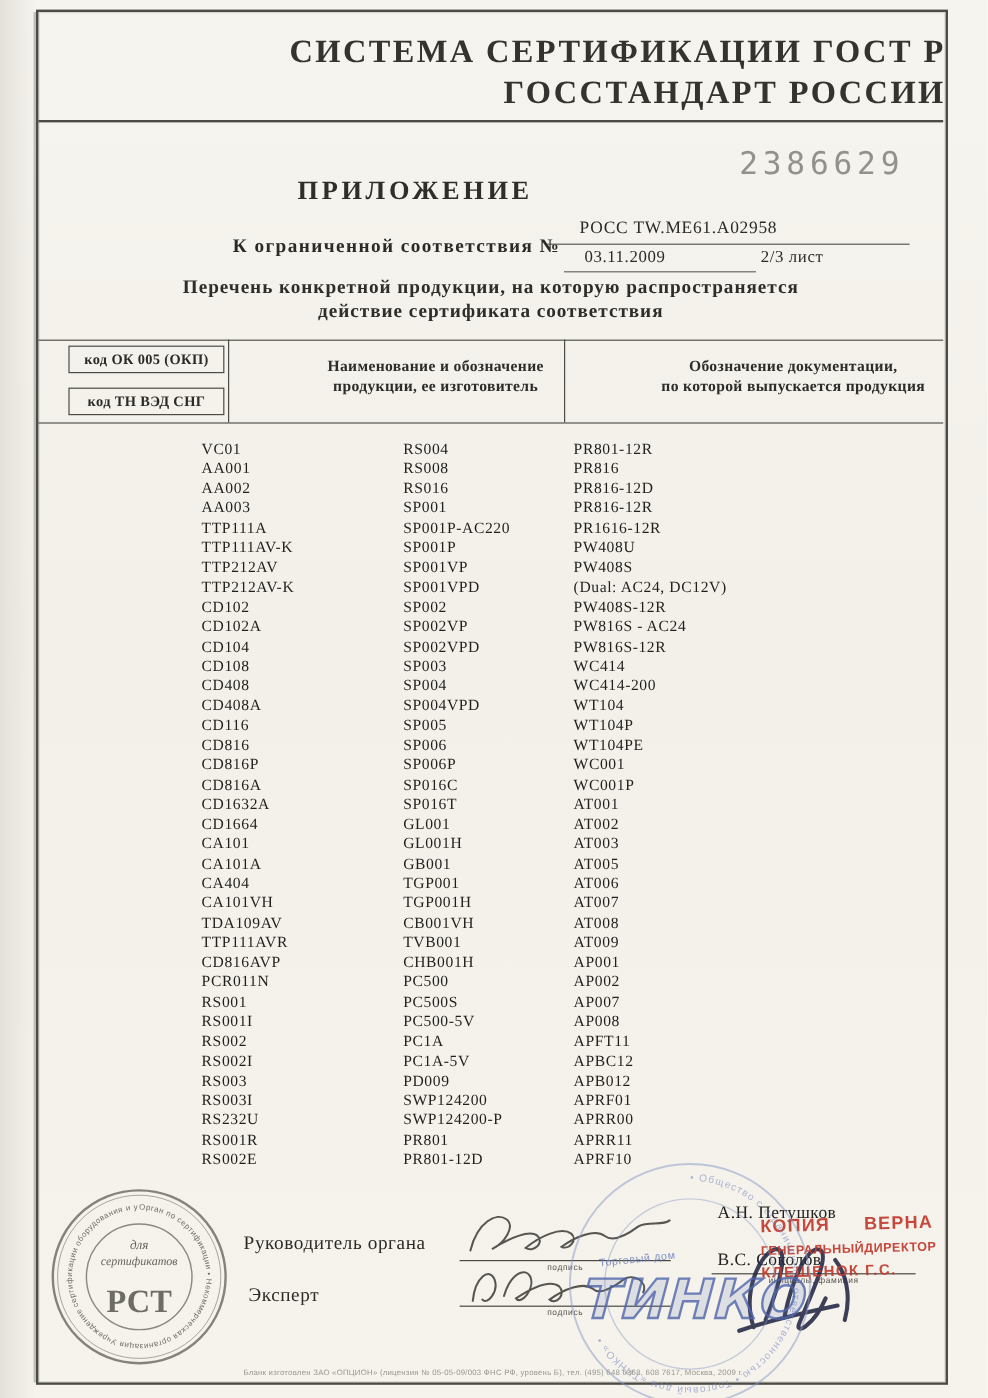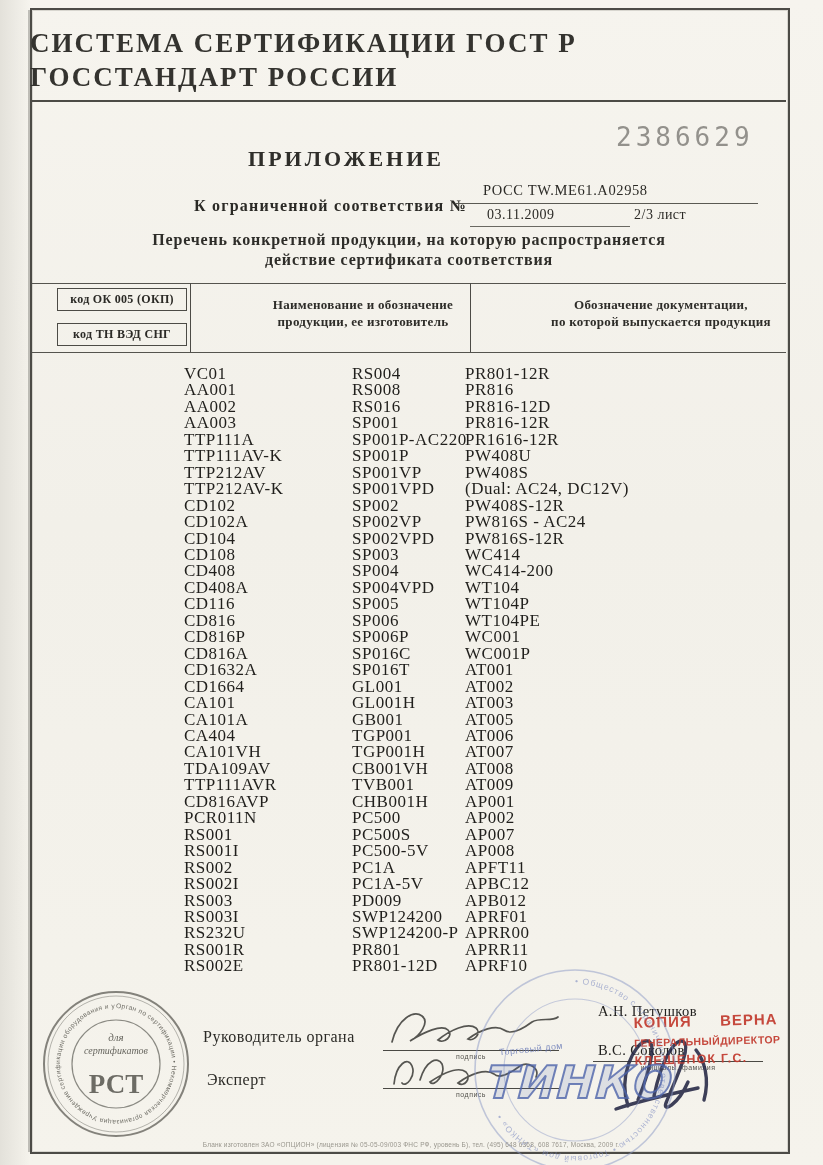--- a/index.html
+++ b/index.html
@@ -20,21 +20,21 @@
   .frame{
     position:absolute;left:30px;top:8px;width:756px;height:1142px;
     border:2px solid #4c4b46;
     box-shadow:inset 0 0 0 1px rgba(110,108,100,.22), -4px 0 0 -2px rgba(90,88,82,.35);
   }
   .abs{position:absolute;}
   .hline{position:absolute;border-top:2px solid #4c4b46;height:0;}
   .hline-thin{position:absolute;border-top:1.3px solid #55544e;height:0;}
   .vline{position:absolute;border-left:1.5px solid #4c4b46;width:0;}
   .doc-h{
-    position:absolute;left:30px;width:758px;text-align:left;
+    position:absolute;left:30px;width:758px;text-align:right;
     font-weight:bold;font-size:27px;letter-spacing:2px;color:#34332f;
   }
   .serial{
     position:absolute;left:616px;top:122px;
     font-family:"DejaVu Sans Mono",monospace;
     font-size:26px;letter-spacing:4px;color:#93918c;
   }
   .title{
     position:absolute;left:30px;top:146px;width:632px;text-align:center;
     font-weight:bold;font-size:22px;letter-spacing:3px;color:#2f2e2a;
@@ -48,22 +48,22 @@
   .subtitle{position:absolute;left:30px;width:758px;text-align:center;font-weight:bold;font-size:16px;letter-spacing:.8px;color:#2e2d29;}
   .okp-box{
     position:absolute;left:57px;width:128px;height:21px;
     border:1.3px solid #4c4b46;display:flex;align-items:center;justify-content:center;
     font-size:12px;font-weight:bold;letter-spacing:.3px;
   }
   .th{
     position:absolute;text-align:center;font-weight:bold;font-size:13px;line-height:17px;letter-spacing:.3px;color:#2e2d29;margin-left:33px;
   }
   .code-col{
-    position:absolute;top:366px;font-size:17px;line-height:16.45px;
-    letter-spacing:.5px;color:#201f1c;white-space:nowrap;margin-left:16px;
+    position:absolute;top:366px;font-size:13px;line-height:16.45px;
+    letter-spacing:.5px;color:#201f1c;white-space:nowrap;
   }
   .sig-label{position:absolute;font-weight:normal;font-size:16px;letter-spacing:.5px;}
   .sig-line{position:absolute;border-top:1px solid #4a4944;height:0;}
   .sig-caption{position:absolute;text-align:center;font-size:7px;color:#55544e;letter-spacing:.5px;font-family:"Liberation Sans",sans-serif;}
   .person-name{position:absolute;font-size:14.5px;letter-spacing:.4px;color:#232220;}
   .copy-stamp{
     position:absolute;left:634px;top:1012px;width:144px;
     color:#c23a2e;font-family:"Liberation Sans",sans-serif;font-weight:bold;
     transform:rotate(-1.5deg);opacity:.92;
   }
@@ -200,21 +200,21 @@
       <div>PC500S</div>
       <div>PC500-5V</div>
       <div>PC1A</div>
       <div>PC1A-5V</div>
       <div>PD009</div>
       <div>SWP124200</div>
       <div>SWP124200-P</div>
       <div>PR801</div>
       <div>PR801-12D</div>
     </div>
-  <div class="code-col" style="left:449px">
+  <div class="code-col" style="left:478px">
       <div>PR801-12R</div>
       <div>PR816</div>
       <div>PR816-12D</div>
       <div>PR816-12R</div>
       <div>PR1616-12R</div>
       <div>PW408U</div>
       <div>PW408S</div>
       <div>(Dual: AC24, DC12V)</div>
       <div>PW408S-12R</div>
       <div>PW816S - AC24</div>

